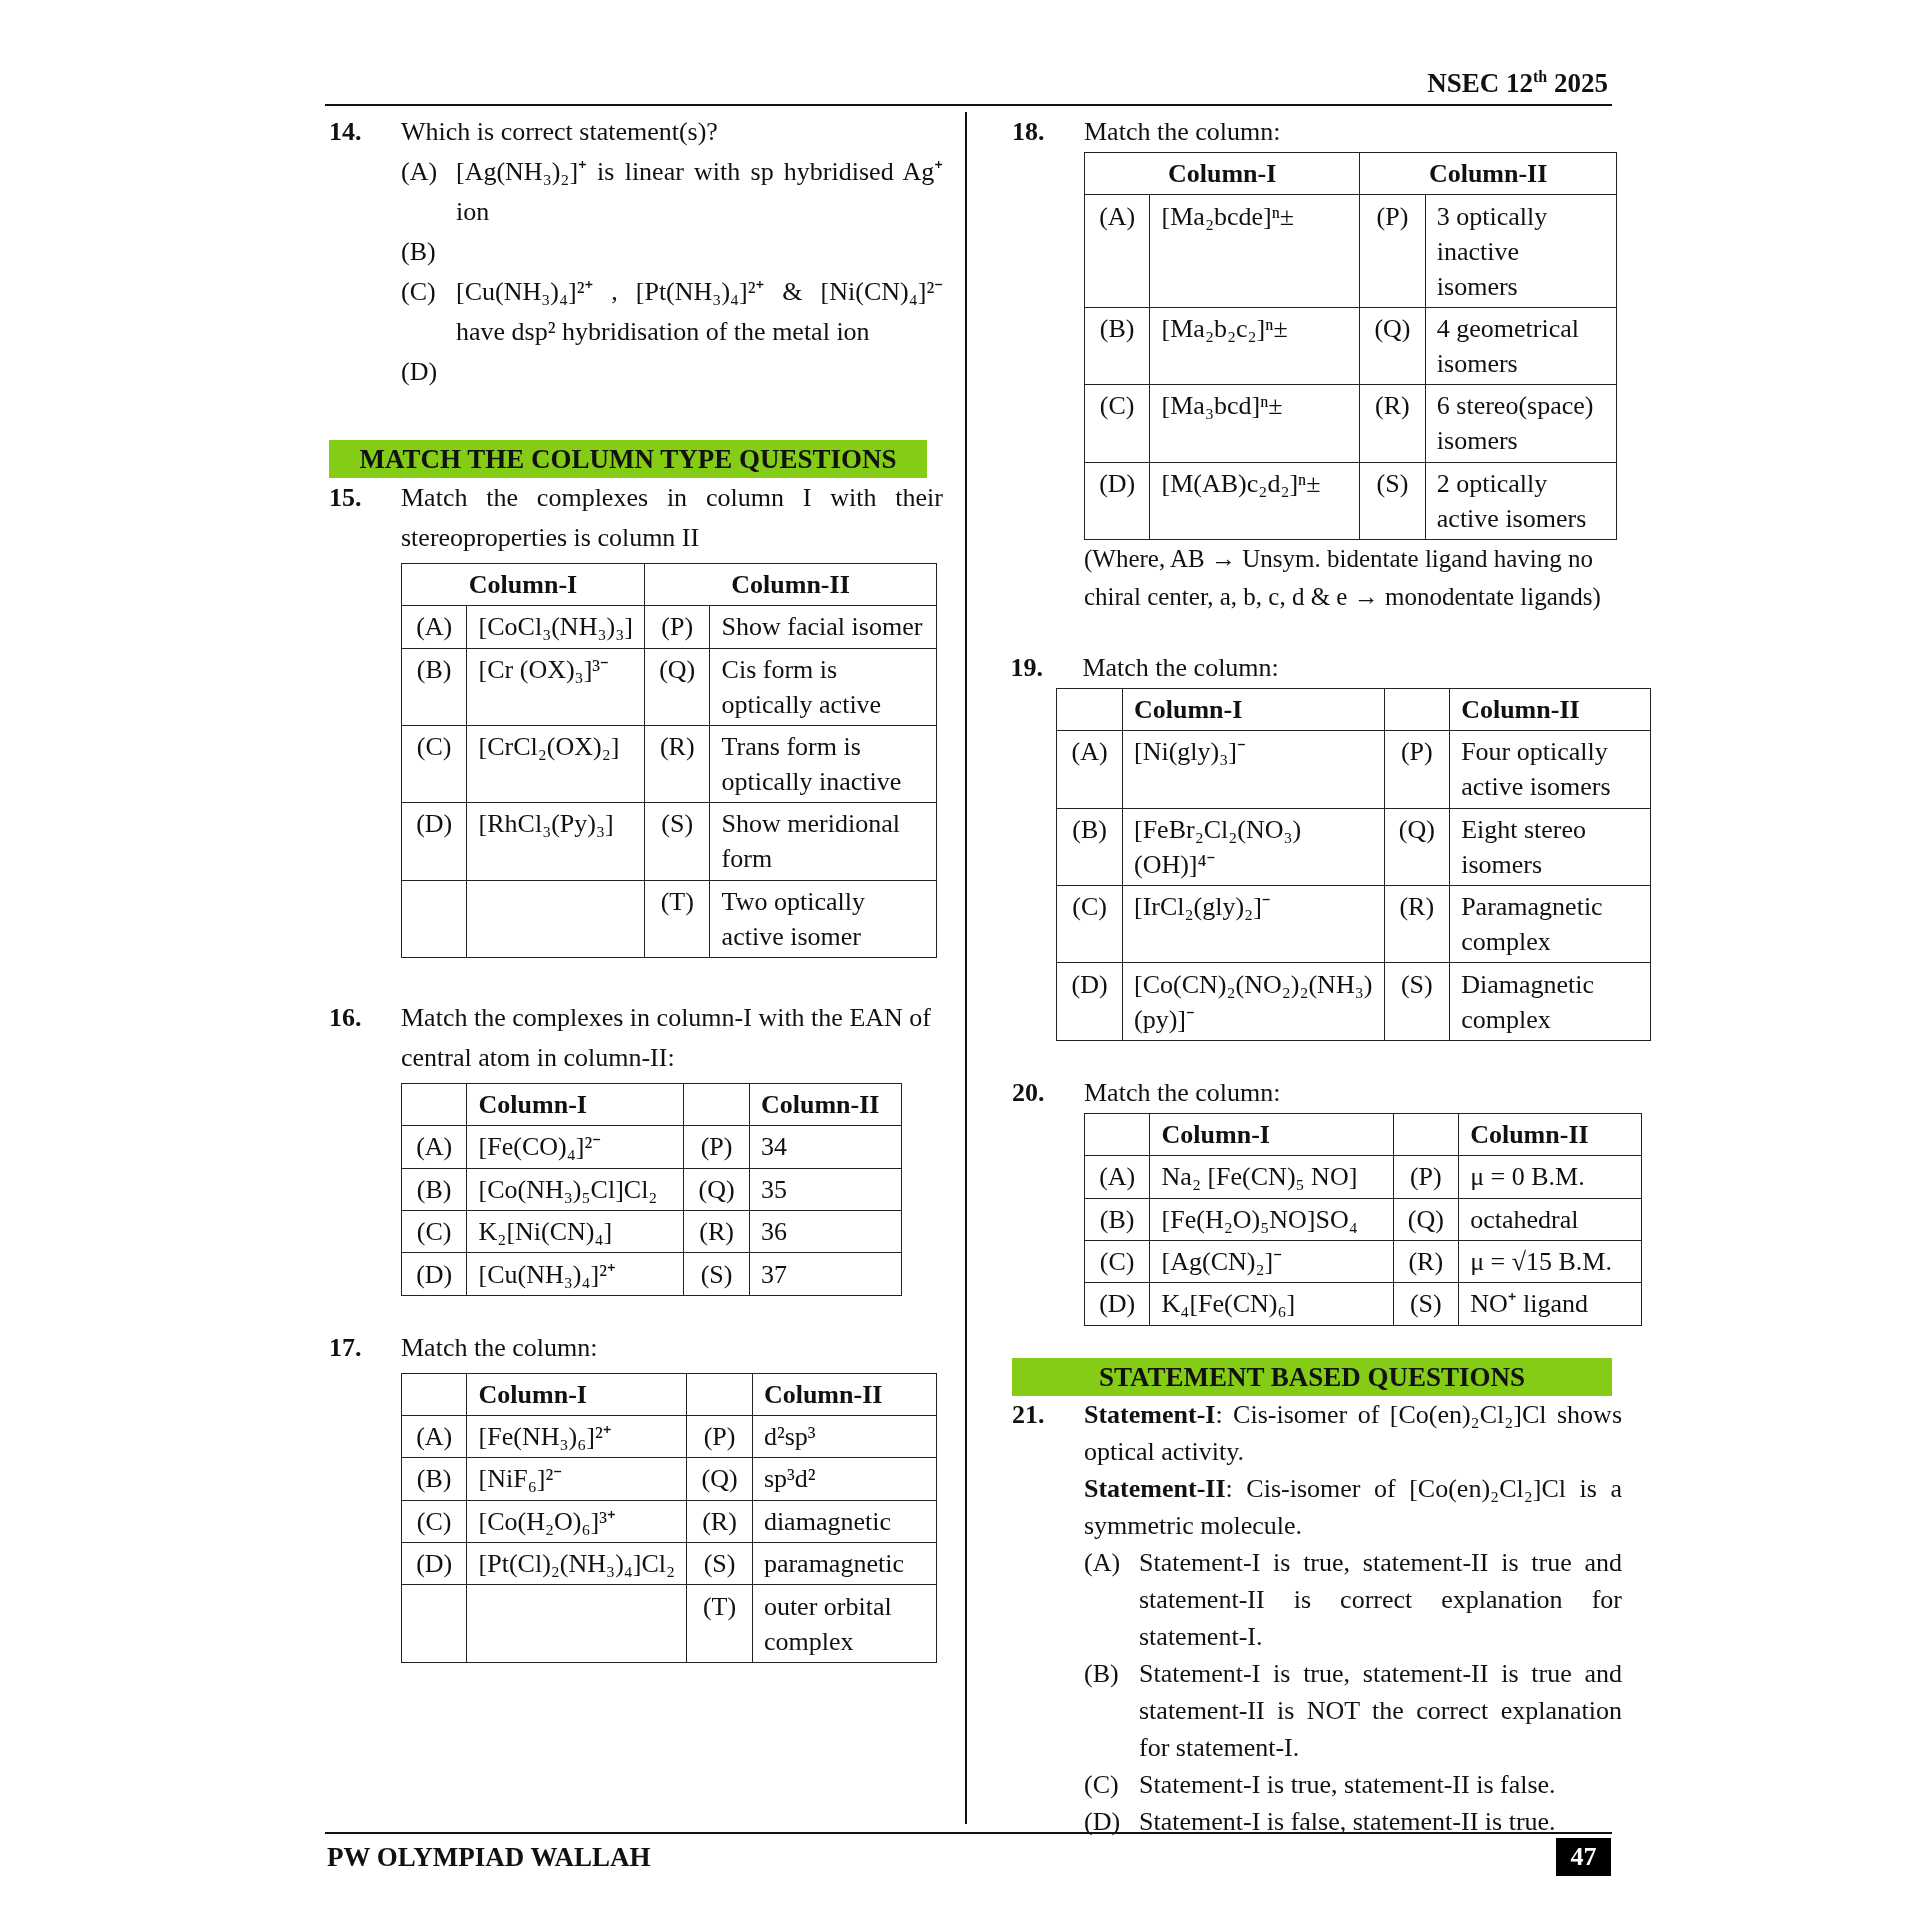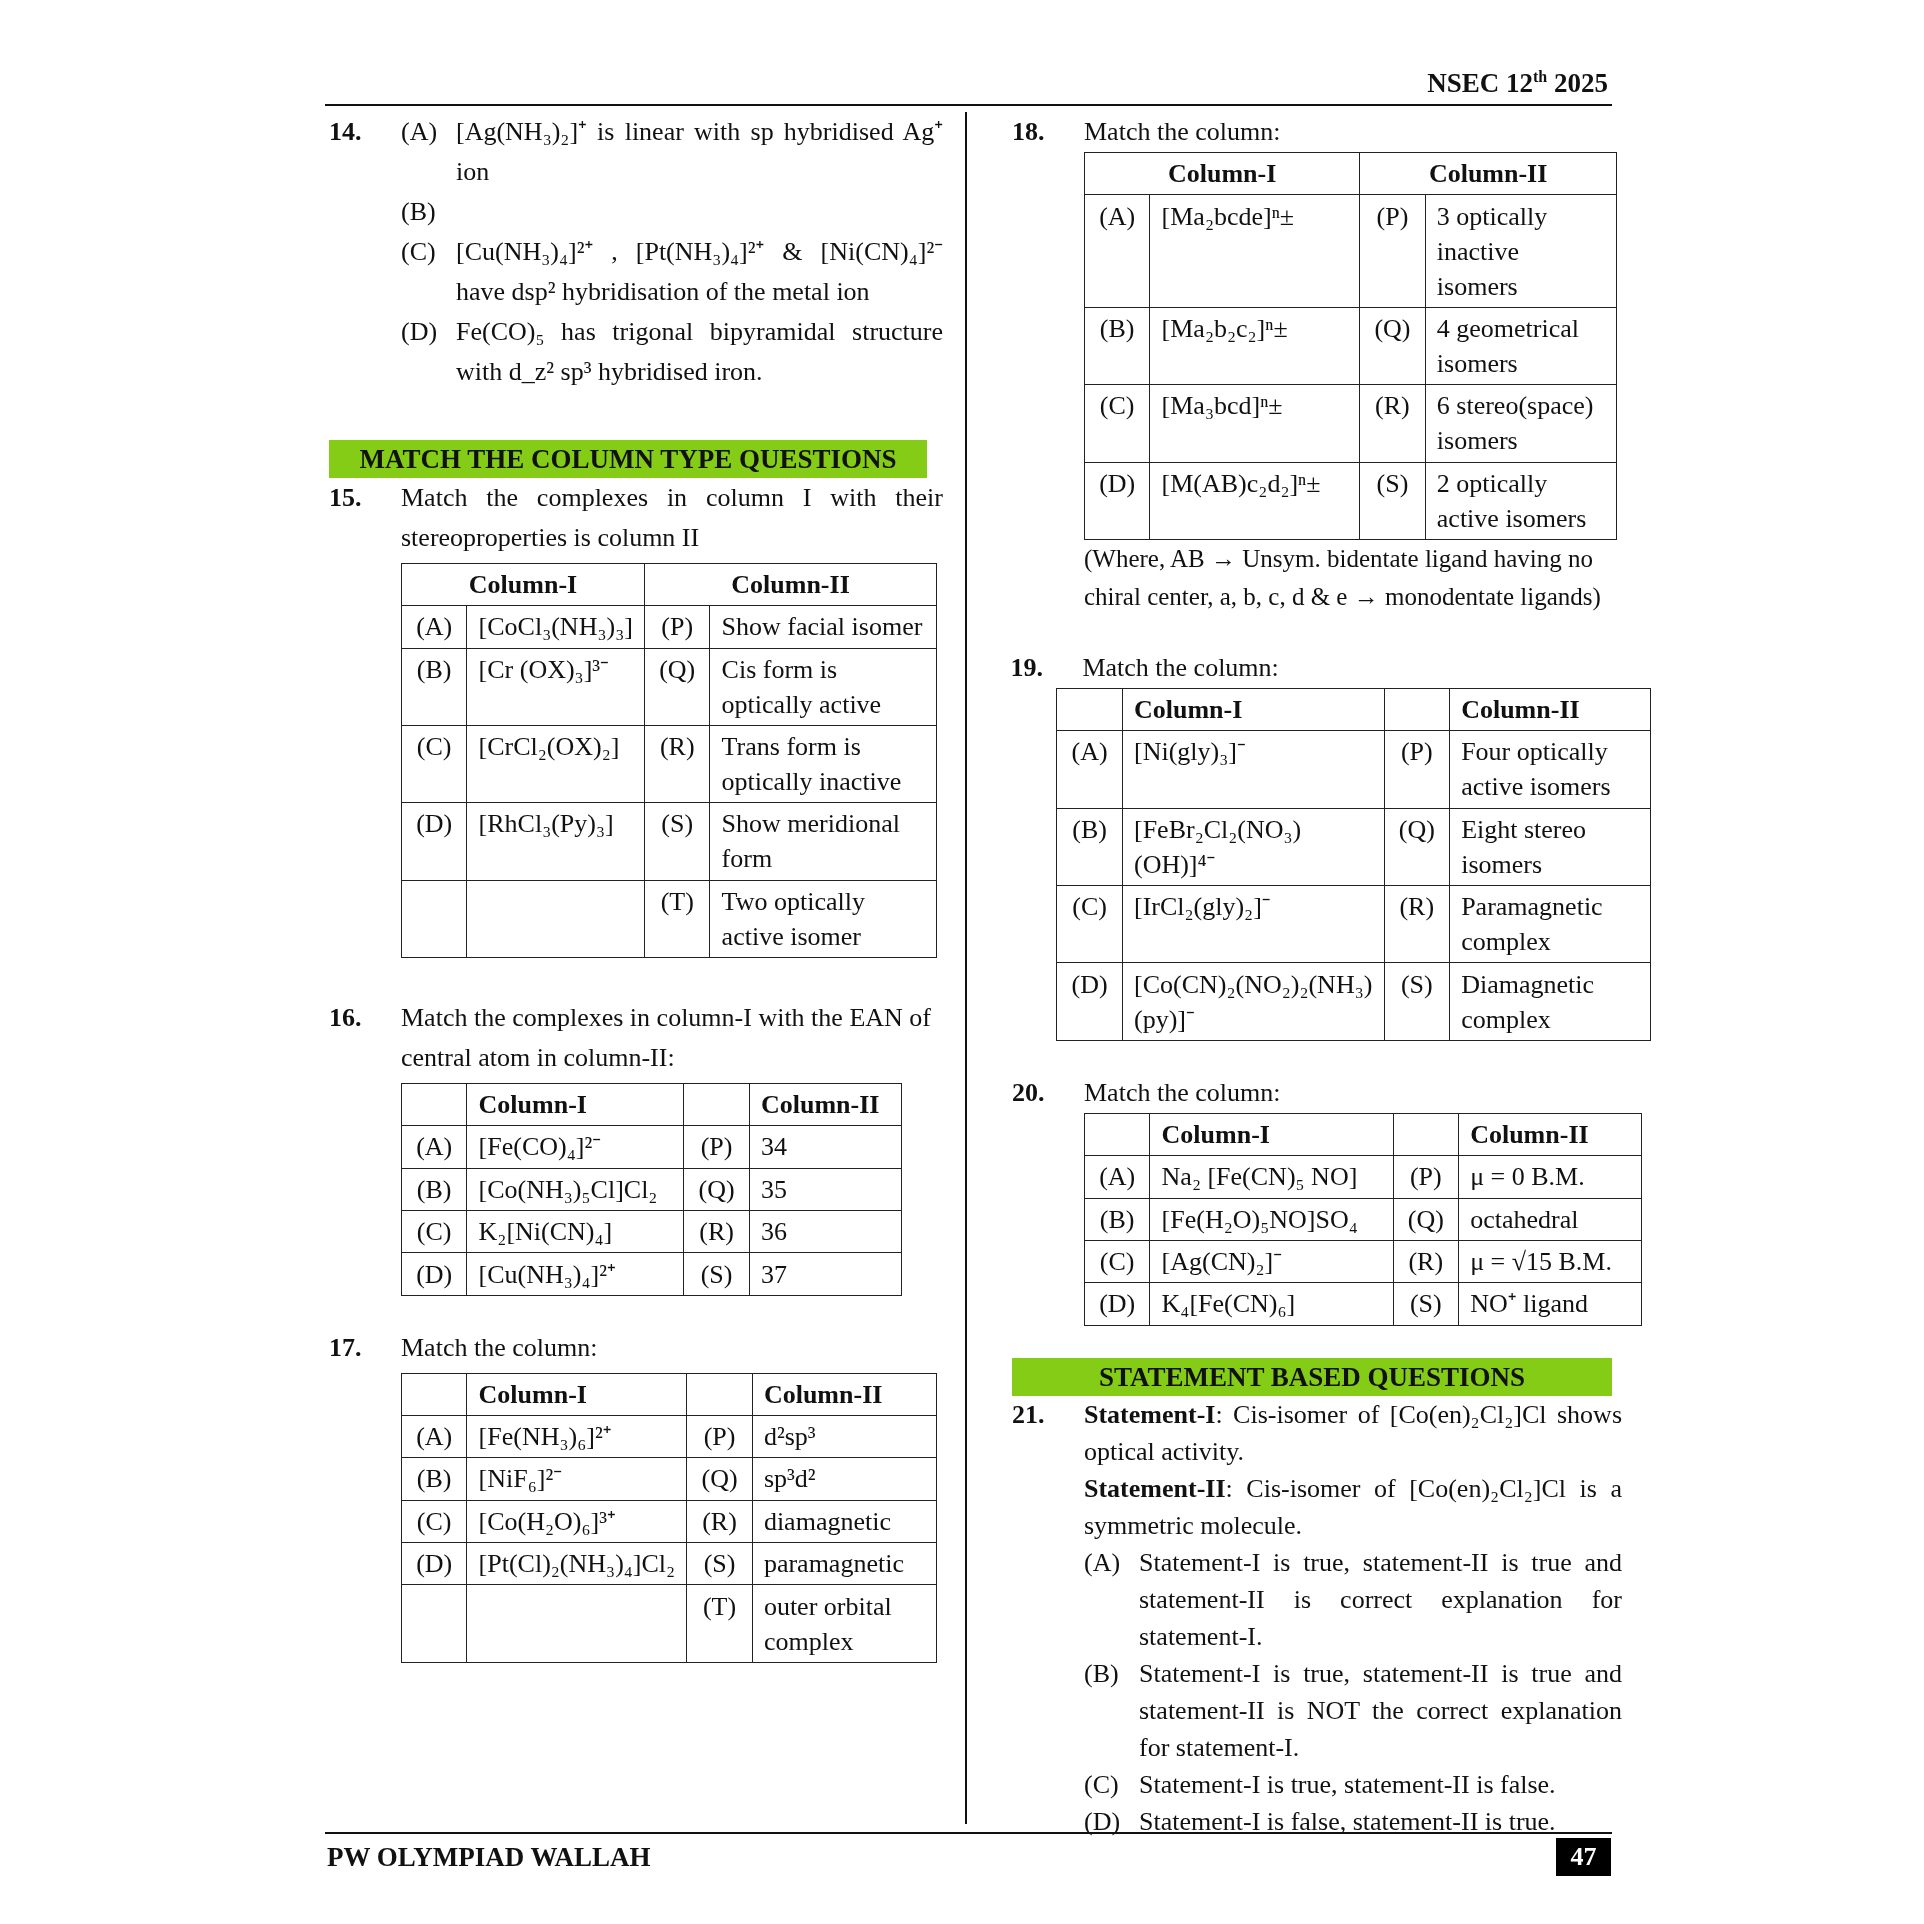--- a/index.html
+++ b/index.html
@@ -36,34 +36,34 @@
 
   <div class="header-title"><span>NSEC 12</span><sup>th</sup><span> 2025</span></div>
   <div class="header-rule"></div>
   <div class="col-divider"></div>
 
   <div class="col" style="left:329px; top:112px; width:614px;">
 
     <div class="q">
       <span class="qnum">14.</span>
       <div class="qbody">
+        <div>Which is correct statement(s)?</div>
         <div class="opt">
             <span class="lbl">(A)</span>
             <span class="txt">[Ag(NH₃)₂]⁺ is linear with sp hybridised Ag⁺ ion</span>
           </div>
         <div class="opt">
             <span class="lbl">(B)</span>
           </div>
         <div class="opt">
             <span class="lbl">(C)</span>
             <span class="txt">[Cu(NH₃)₄]²⁺ , [Pt(NH₃)₄]²⁺ &amp; [Ni(CN)₄]²⁻ have dsp² hybridisation of the metal ion</span>
           </div>
         <div class="opt">
             <span class="lbl">(D)</span>
-            <span class="txt">Fe(CO)₅ has trigonal bipyramidal structure with d_z² sp³ hybridised iron.</span>
           </div>
       </div>
     </div>
 
     <div class="banner" style="margin-top:48px; width:598px;">MATCH THE COLUMN TYPE QUESTIONS</div>
 
     <div class="q">
       <span class="qnum">15.</span>
       <div class="qbody">
         <div style="text-align:justify">Match the complexes in column I with their stereoproperties is column II</div>

